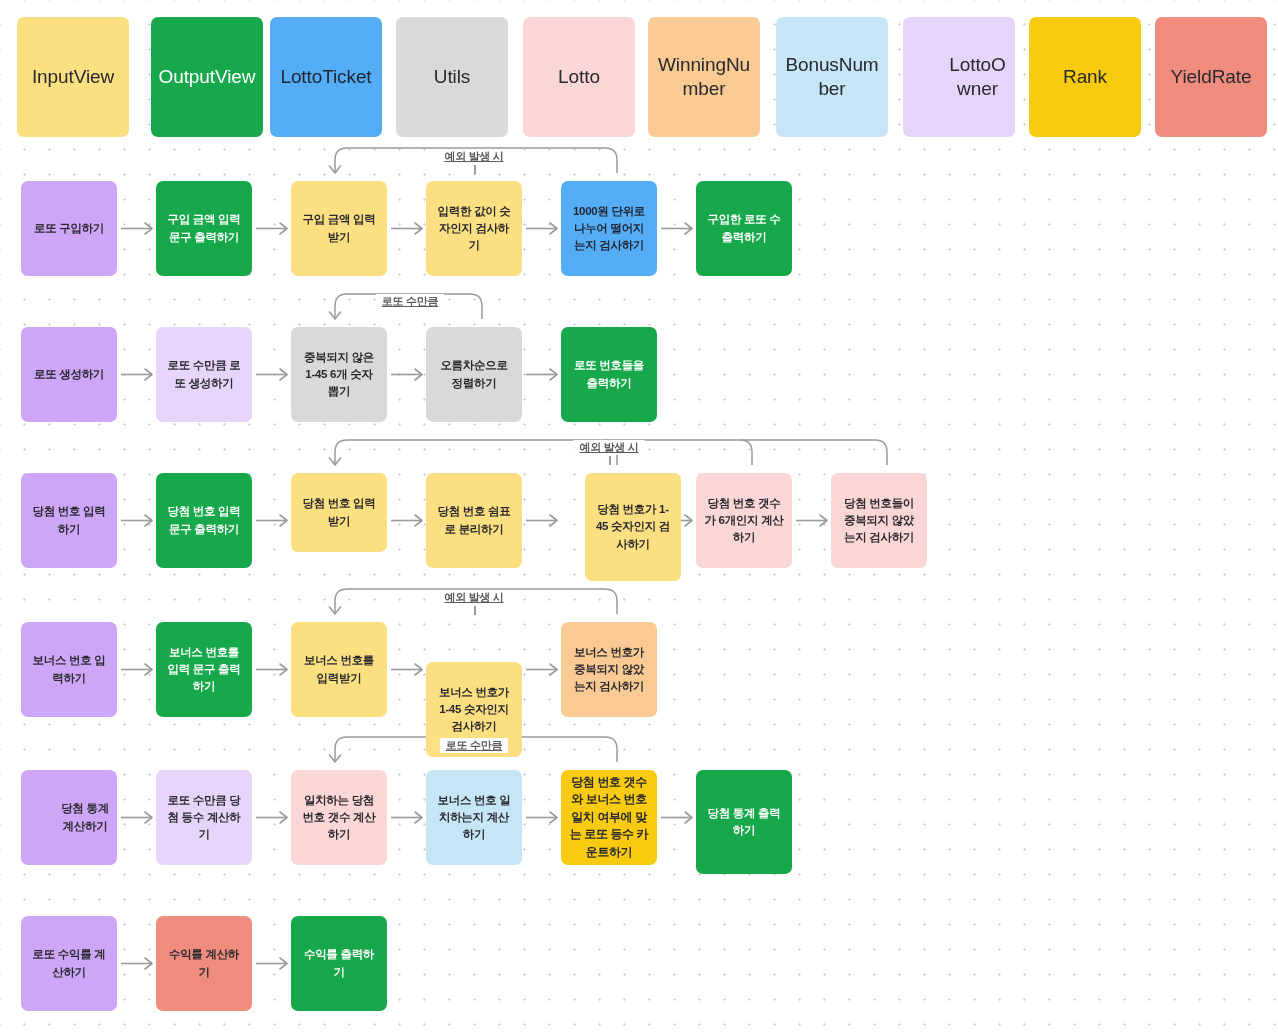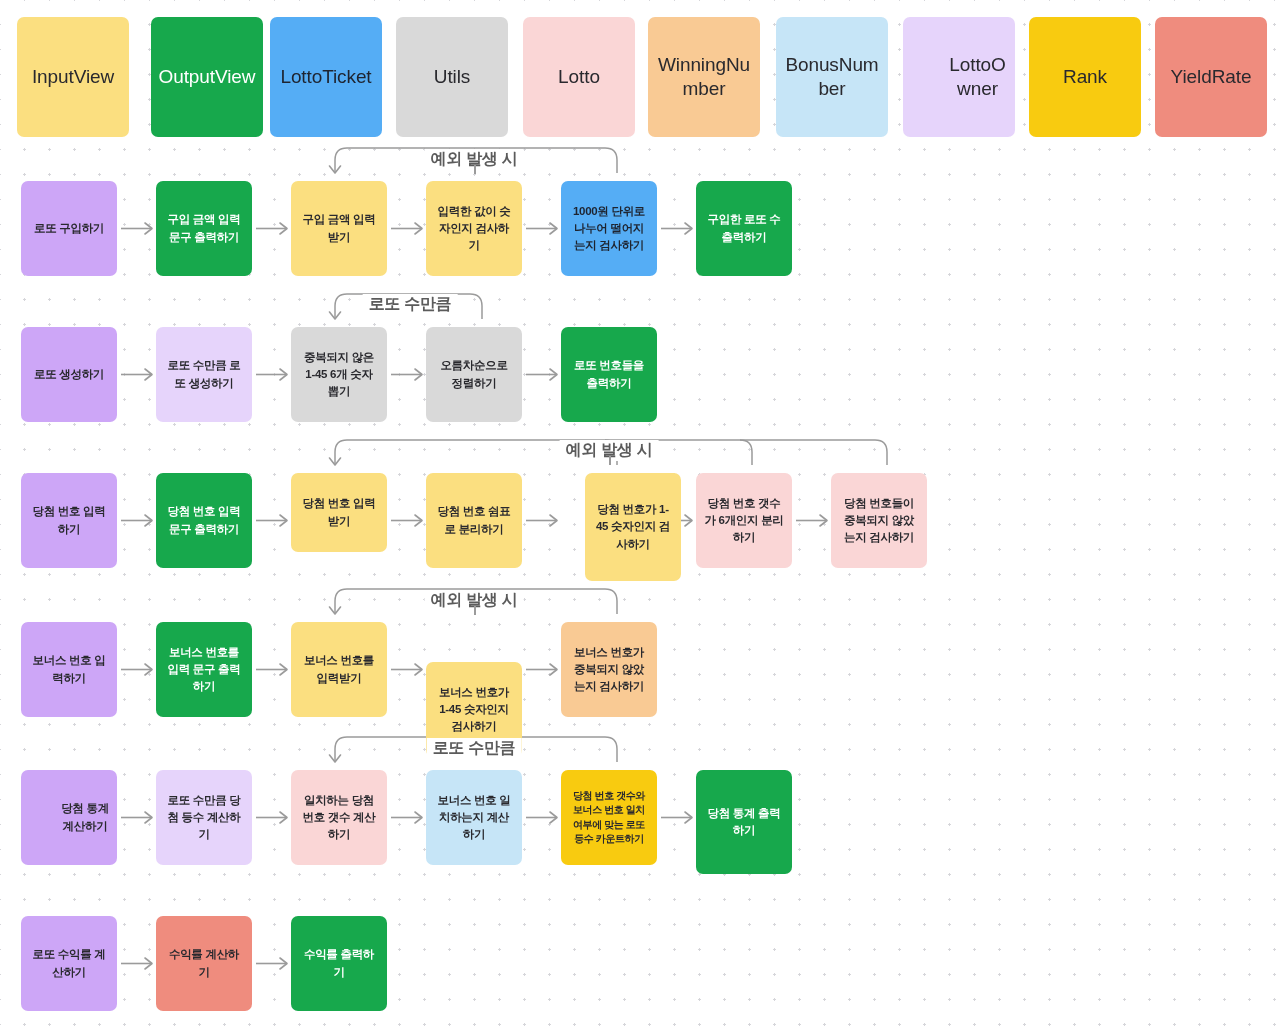--- a/index.html
+++ b/index.html
@@ -47,24 +47,24 @@
     text-align: center;
     font-size: 11.5px;
     font-weight: 700;
     line-height: 1.5;
     letter-spacing: -0.3px;
     padding: 4px 8px;
     box-sizing: border-box;
     overflow: hidden;
   }
   .node.tiny {
-    font-size: 10px;
+    font-size: 12px;
     line-height: 1.45;
     letter-spacing: -0.4px;
-    padding: 4px 11px;
+    padding: 4px 5px;
   }
   
   #wires {
     position: absolute;
     left: 0;
     top: 0;
     width: 1278px;
     height: 1032px;
     pointer-events: none;
   }
@@ -80,28 +80,29 @@
   }
   .arrow-head {
     fill: none;
     stroke: #9b9b9b;
     stroke-width: 1.6px;
     stroke-linecap: round;
     stroke-linejoin: round;
   }
   .loop-label {
     position: absolute;
-    font-size: 16px;
+    font-size: 11px;
     font-weight: 700;
     color: #5b5b5b;
     letter-spacing: -0.3px;
     background: #ffffff;
     padding: 0 6px;
     white-space: nowrap;
     transform: translateX(-50%);
+    text-decoration: underline;
   }
   .loop-tick {
     position: absolute;
     width: 1.5px;
     height: 9px;
     background: #9b9b9b;
   }
 </style>
 </head>
 <body>
@@ -200,21 +201,21 @@
       <div class="node" style="left: 21px; top: 327px; width: 96px; height: 95px; background: rgb(205, 166, 247); color: rgb(41, 41, 46);">로또 생성하기</div>
       <div class="node" style="left: 156px; top: 327px; width: 96px; height: 95px; background: rgb(230, 212, 251); color: rgb(41, 41, 46);">로또 수만큼 로또 생성하기</div>
       <div class="node" style="left: 291px; top: 327px; width: 96px; height: 95px; background: rgb(217, 217, 217); color: rgb(41, 41, 46);">중복되지 않은 1-45 6개 숫자 뽑기</div>
       <div class="node" style="left: 426px; top: 327px; width: 96px; height: 95px; background: rgb(217, 217, 217); color: rgb(41, 41, 46);">오름차순으로 정렬하기</div>
       <div class="node" style="left: 561px; top: 327px; width: 96px; height: 95px; background: rgb(23, 168, 76); color: rgb(255, 255, 255);">로또 번호들을 출력하기</div>
       <div class="node" style="left: 21px; top: 473px; width: 96px; height: 95px; background: rgb(205, 166, 247); color: rgb(41, 41, 46);">당첨 번호 입력하기</div>
       <div class="node" style="left: 156px; top: 473px; width: 96px; height: 95px; background: rgb(23, 168, 76); color: rgb(255, 255, 255);">당첨 번호 입력 문구 출력하기</div>
       <div class="node" style="left: 291px; top: 473px; width: 96px; height: 79px; background: rgb(251, 223, 128); color: rgb(41, 41, 46);">당첨 번호 입력 받기</div>
       <div class="node" style="left: 426px; top: 473px; width: 96px; height: 95px; background: rgb(251, 223, 128); color: rgb(41, 41, 46);">당첨 번호 쉼표로 분리하기</div>
       <div class="node" style="left: 585px; top: 473px; width: 96px; height: 108px; background: rgb(251, 223, 128); color: rgb(41, 41, 46);">당첨 번호가 1-45 숫자인지 검사하기</div>
-      <div class="node" style="left: 696px; top: 473px; width: 96px; height: 95px; background: rgb(250, 214, 214); color: rgb(41, 41, 46);">당첨 번호 갯수가 6개인지 분리하기</div>
+      <div class="node" style="left: 696px; top: 473px; width: 96px; height: 95px; background: rgb(250, 214, 214); color: rgb(41, 41, 46);">당첨 번호 갯수가 6개인지 계산하기</div>
       <div class="node" style="left: 831px; top: 473px; width: 96px; height: 95px; background: rgb(250, 214, 214); color: rgb(41, 41, 46);">당첨 번호들이 중복되지 않았는지 검사하기</div>
       <div class="node" style="left: 21px; top: 622px; width: 96px; height: 95px; background: rgb(205, 166, 247); color: rgb(41, 41, 46);">보너스 번호 입력하기</div>
       <div class="node" style="left: 156px; top: 622px; width: 96px; height: 95px; background: rgb(23, 168, 76); color: rgb(255, 255, 255);">보너스 번호를 입력 문구 출력하기</div>
       <div class="node" style="left: 291px; top: 622px; width: 96px; height: 95px; background: rgb(251, 223, 128); color: rgb(41, 41, 46);">보너스 번호를 입력받기</div>
       <div class="node" style="left: 426px; top: 622px; width: 96px; height: 95px; background: rgb(251, 223, 128); color: rgb(41, 41, 46); margin-top: 40px;">보너스 번호가 1-45 숫자인지 검사하기</div>
       <div class="node" style="left: 561px; top: 622px; width: 96px; height: 95px; background: rgb(249, 202, 148); color: rgb(41, 41, 46);">보너스 번호가 중복되지 않았는지 검사하기</div>
       <div class="node" style="left: 21px; top: 770px; width: 96px; height: 95px; background: rgb(205, 166, 247); color: rgb(41, 41, 46); padding-left: 40px;">당첨 통계 계산하기</div>
       <div class="node" style="left: 156px; top: 770px; width: 96px; height: 95px; background: rgb(230, 212, 251); color: rgb(41, 41, 46);">로또 수만큼 당첨 등수 계산하기</div>
       <div class="node" style="left: 291px; top: 770px; width: 96px; height: 95px; background: rgb(250, 214, 214); color: rgb(41, 41, 46);">일치하는 당첨 번호 갯수 계산하기</div>
       <div class="node" style="left: 426px; top: 770px; width: 96px; height: 95px; background: rgb(198, 229, 247); color: rgb(41, 41, 46);">보너스 번호 일치하는지 계산하기</div>

